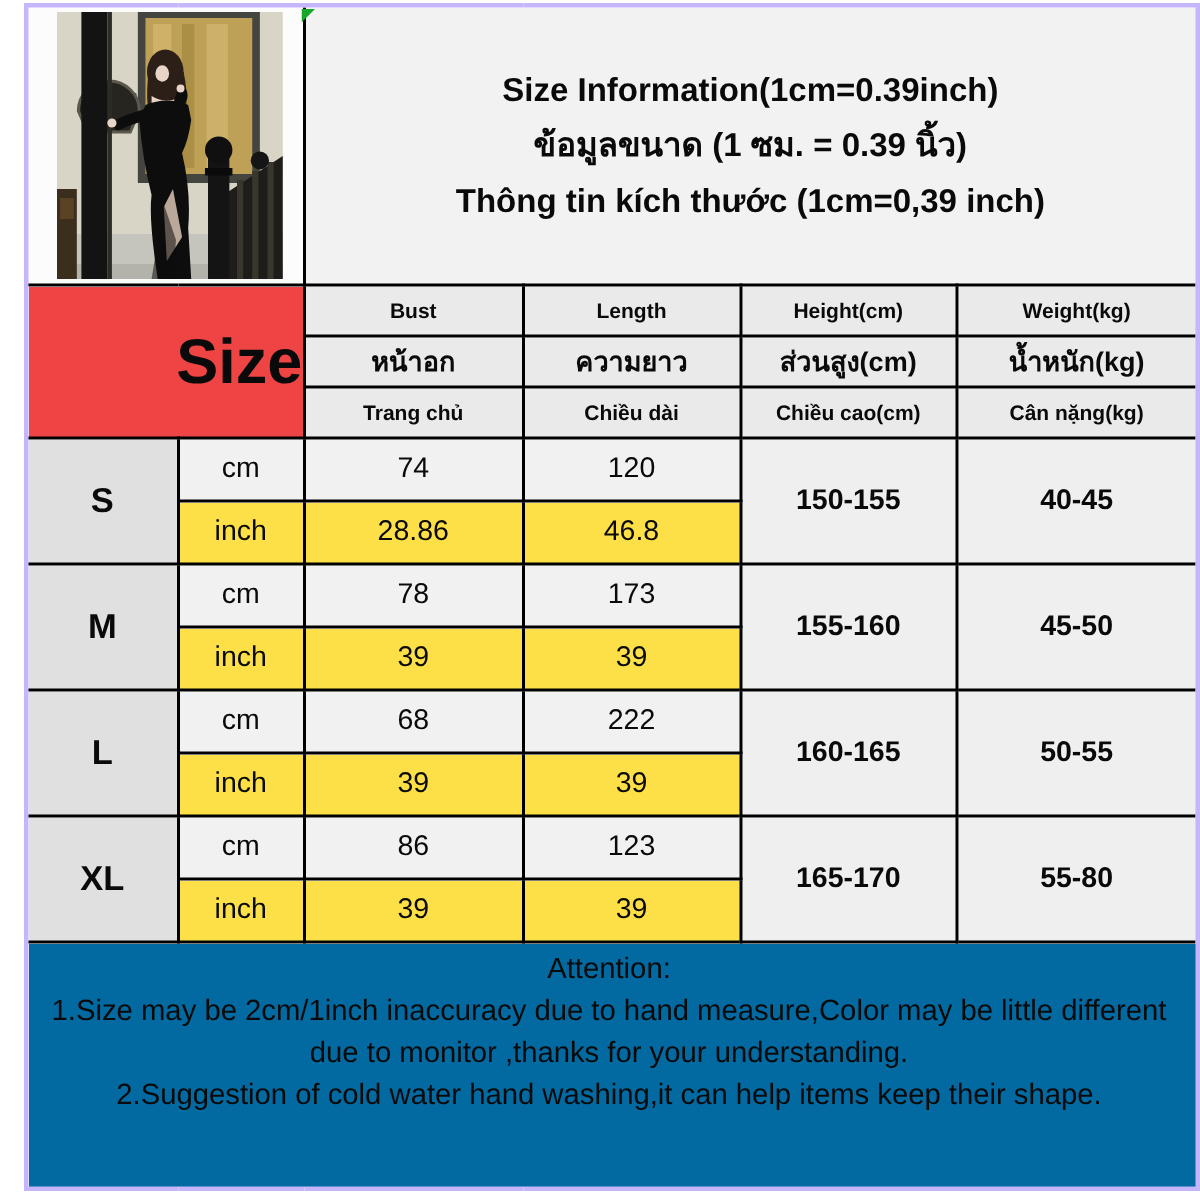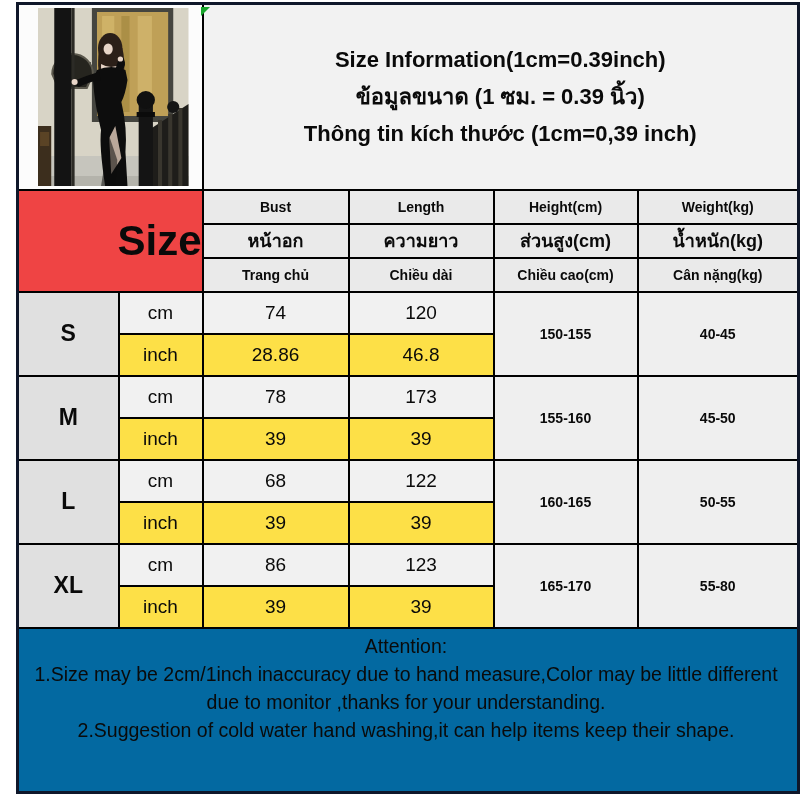--- a/index.html
+++ b/index.html
@@ -4,21 +4,21 @@
 <style>
   * { margin:0; padding:0; box-sizing:border-box; }
   html,body { width:800px; height:800px; }
   body {
     position:relative; background:#ffffff; overflow:hidden;
     font-family:"Liberation Sans","DejaVu Sans",sans-serif; color:#0a0a0a;
   }
   .sheet { position:absolute; left:16px; top:2px; width:781px; height:792px; }
   table.size-table {
     width:100%; height:100%; border-collapse:collapse; table-layout:fixed;
-    border:3px solid #0f172a;
+    border:3px solid #c4b5fd;
     padding-left:20px;
   }
   td { border:2px solid #000; padding:0; text-align:center; vertical-align:middle; overflow:hidden; }
 
   tr.row-photo { height:186px; }
   tr.row-head  { height:34px; }
   tr.row-data  { height:42px; }
 
   td.photo-cell { background:#fcfcfc; vertical-align:top; padding:3px 13px 2px 19px; }
   td.photo-cell svg { display:block; width:100%; height:178px; }
@@ -26,21 +26,21 @@
   td.title-cell { background:#f2f2f2; }
   .title-line { font-weight:bold; font-size:22px; line-height:37px; white-space:nowrap; }
 
   td.size-cell  { background:#ef4444; font-weight:bold; font-size:42px;text-align:right; }
   td.head-cell  { background:#eaeaea; font-weight:bold; font-size:14px; }
   td.head-th    { font-size:18px; }
   td.size-label { background:#e0e0e0; font-weight:bold; font-size:23px; }
   td.unit-cell, td.val-cell { font-weight:normal; font-size:19px; }
   tr.cm-row   td.unit-cell, tr.cm-row   td.val-cell { background:#f1f1f1; }
   tr.inch-row td.unit-cell, tr.inch-row td.val-cell { background:#fde047; }
-  td.range-cell { background:#efefef; font-weight:bold; font-size:14px;margin-top:14px; }
+  td.range-cell { background:#efefef; font-weight:bold; font-size:19px;margin-top:14px; }
 
   td.attention-cell {
     background:#0369a1; text-align:center; vertical-align:top;
     font-size:19.5px; line-height:28px; padding:3px 8px 0 4px;
   }
 
   .green-marker { position:absolute; left:201px; top:3px; width:10px; height:10px; }
 </style>
 </head>
 <body>
@@ -154,21 +154,21 @@
   <tr class="row-data inch-row">
     <td class="unit-cell">inch</td>
     <td class="val-cell">39</td>
     <td class="val-cell">39</td>
   </tr>
 
   <tr class="row-data cm-row">
     <td rowspan="2" class="size-label">L</td>
     <td class="unit-cell">cm</td>
     <td class="val-cell">68</td>
-    <td class="val-cell">122</td>
+    <td class="val-cell">222</td>
     <td rowspan="2" class="range-cell">160-165</td>
     <td rowspan="2" class="range-cell">50-55</td>
   </tr>
   <tr class="row-data inch-row">
     <td class="unit-cell">inch</td>
     <td class="val-cell">39</td>
     <td class="val-cell">39</td>
   </tr>
 
   <tr class="row-data cm-row">

